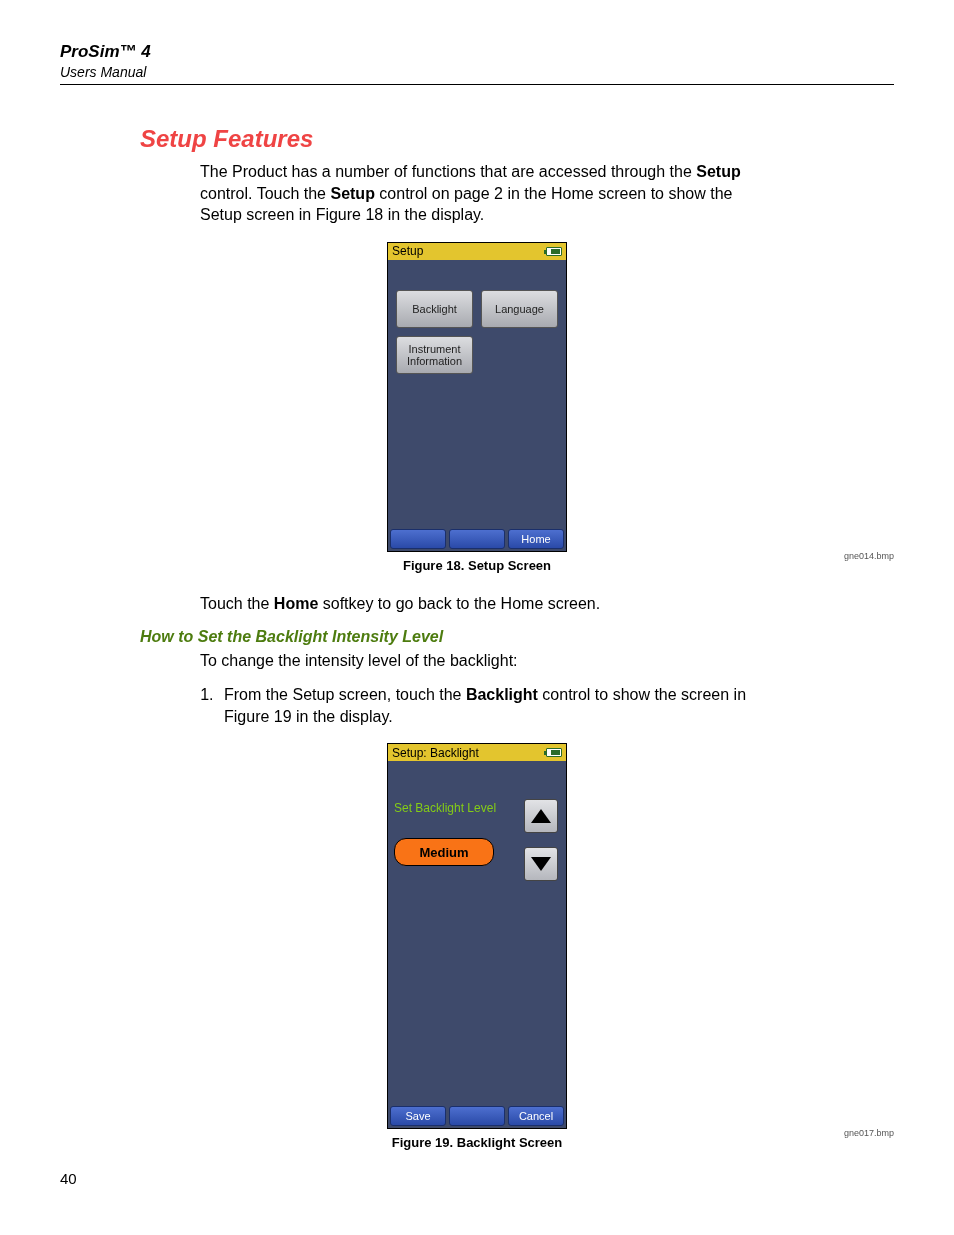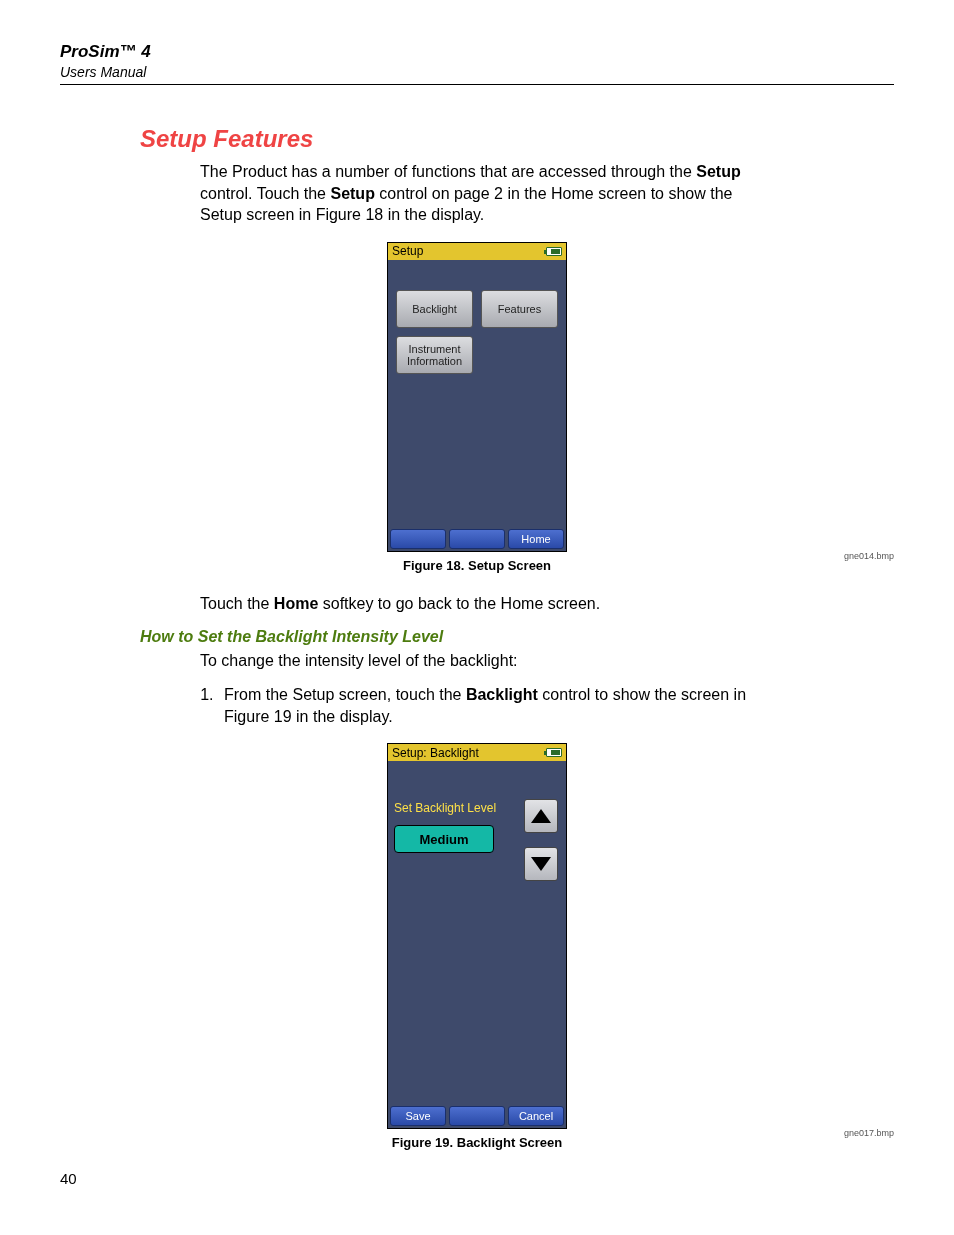--- a/index.html
+++ b/index.html
@@ -145,36 +145,36 @@
     line-height: 1.1;
   }
 
   
   .backlight-body {
     padding: 40px 6px 0 6px;
     position: relative;
     height: 260px;
   }
   .bl-label {
-    color: #fde047;
+    color: #84cc16;
     font-size: 12px;
-    margin-bottom: 10px;
+    margin-bottom: 23px;
   }
   .bl-value {
     width: 100px;
     height: 28px;
-    background: #14b8a6;
+    background: #f97316;
     border: 1px solid #000;
     color: #000;
     font-weight: bold;
     font-size: 13px;
     display: flex;
     align-items: center;
     justify-content: center;
-    border-radius: 4px;
+    border-radius: 12px;
   }
   .arrow-col {
     position: absolute;
     right: 8px;
     top: 38px;
     display: flex;
     flex-direction: column;
     gap: 14px;
   }
   .arrow-btn {
@@ -246,21 +246,21 @@
           <span class="battery">
               <span class="fill"></span>
             </span>
         </div>
         <div class="device-body">
           <div class="setup-buttons">
             <div class="setup-btn">
                 <span>Backlight</span>
               </div>
             <div class="setup-btn">
-                <span>Features</span>
+                <span>Language</span>
               </div>
             <div class="setup-btn">
                 <span style="white-space:pre-line;">Instrument
 Information</span>
               </div>
           </div>
         </div>
         <div class="device-footer">
           <div class="softkey">
               <span></span>

